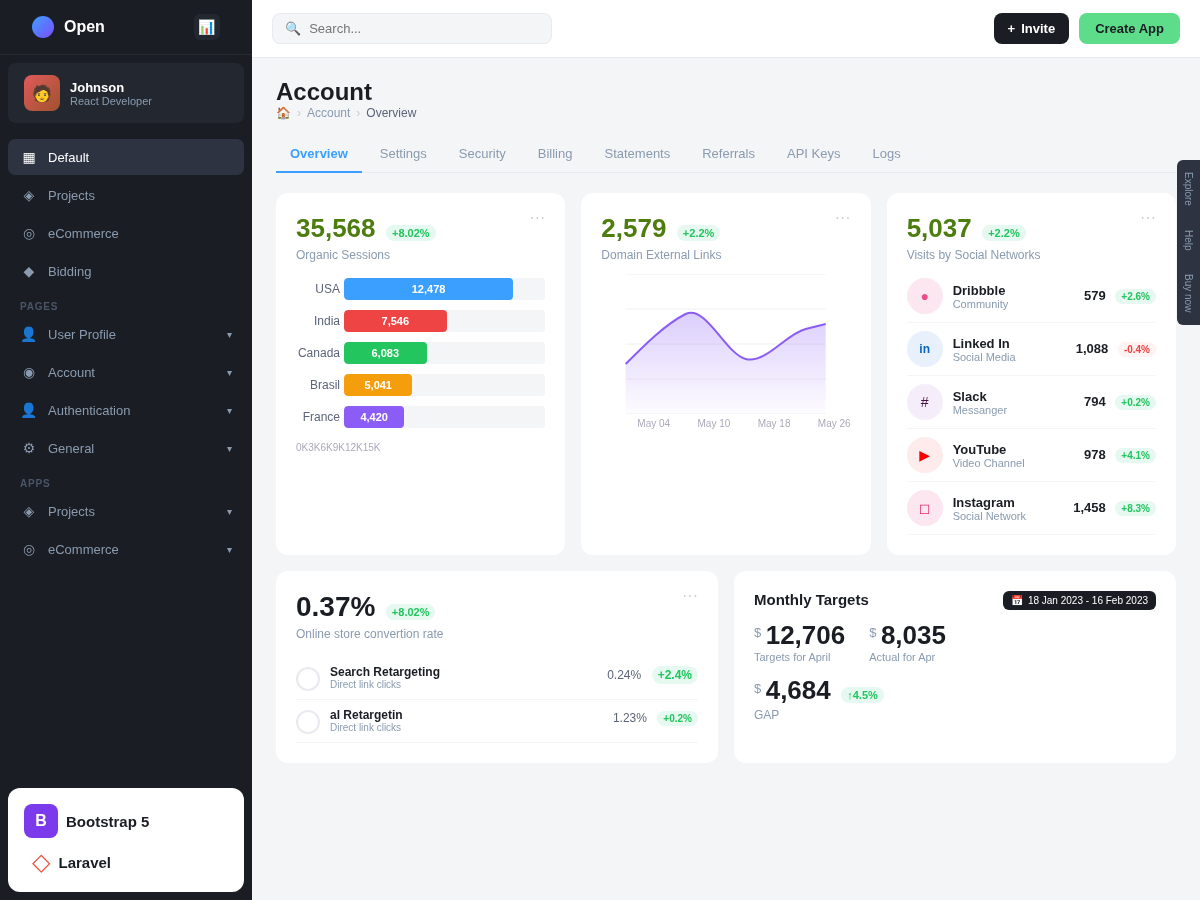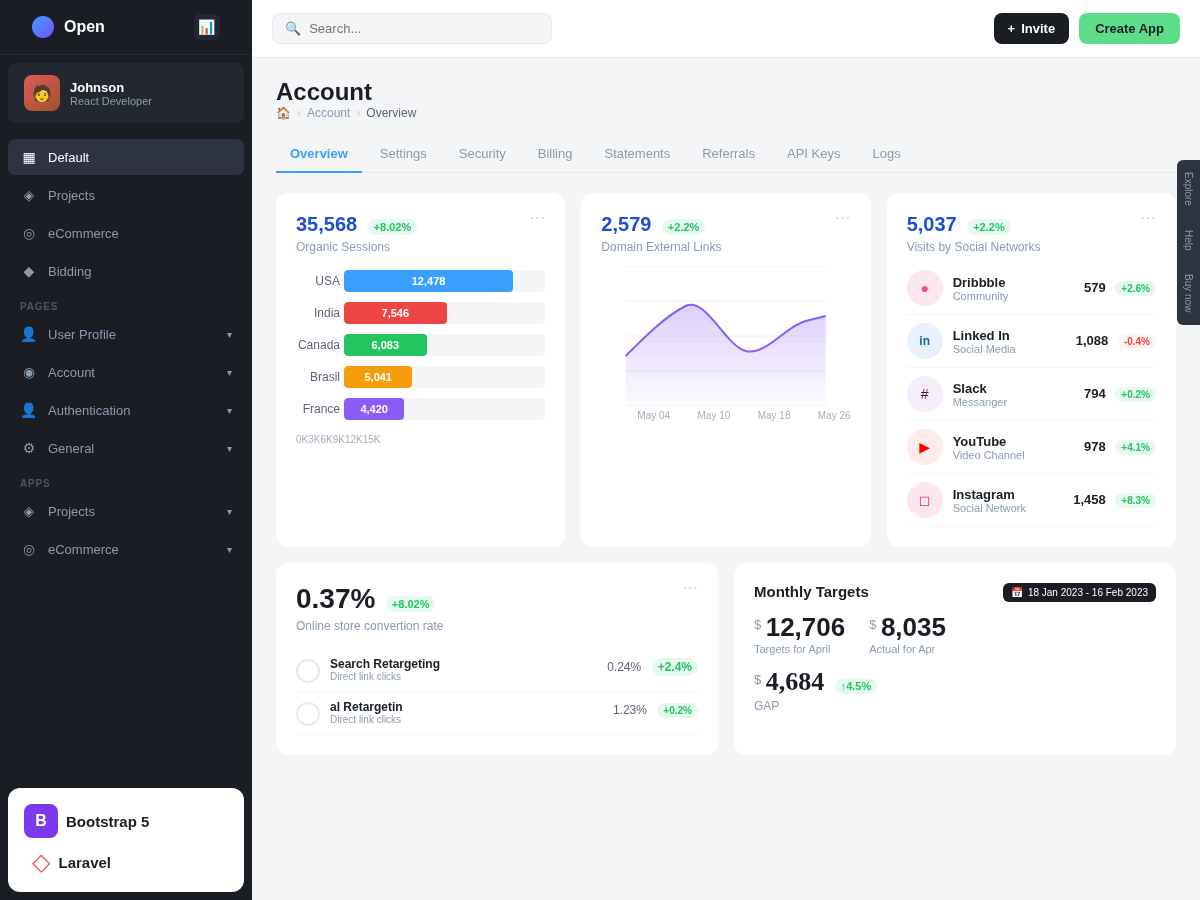--- a/index.html
+++ b/index.html
@@ -54,21 +54,21 @@
 
     
     .tabs { display: flex; gap: 4px; border-bottom: 1px solid #e8eaf0; margin-bottom: 20px; }
     .tab { padding: 10px 14px; font-size: 13px; font-weight: 500; color: #8a9bb0; cursor: pointer; border-bottom: 2px solid transparent; margin-bottom: -1px; }
     .tab.active { color: #3b9fff; border-bottom-color: #3b9fff; font-weight: 600; }
 
     
     .stats-grid { display: grid; grid-template-columns: 1fr 1fr 1fr; gap: 16px; margin-bottom: 16px; }
     .stat-card { background: #fff; border-radius: 12px; padding: 20px; }
 
-    .stat-value { font-size: 20px; font-weight: 800; color: #1d4ed8; }
+    .stat-value { font-size: 26px; font-weight: 800; color: #4d7c0f; }
     .stat-badge { display: inline-flex; align-items: center; gap: 2px; font-size: 11px; font-weight: 700; padding: 2px 6px; border-radius: 20px; margin-left: 6px; }
     .badge-up { background: #e6f9f0; color: #22c55e; }
     .badge-down { background: #fef2f2; color: #ef4444; }
     .stat-label { font-size: 12px; color: #8a9bb0; margin-top: 4px; }
     .more-dots { float: right; color: #ccc; cursor: pointer; font-size: 16px; margin-top: -4px; }
 
     
     .bar-chart { margin-top: 16px; }
     .bar-row { display: flex; align-items: center; gap: 4px; margin-bottom: 10px; }
     .bar-country { font-size: 12px; color: #5b6478; width: 44px; text-align: right; flex-shrink: 0; }
@@ -98,21 +98,21 @@
     .conv-label { font-size: 12px; color: #8a9bb0; margin-top: 4px; }
 
     .monthly-title { font-size: 15px; font-weight: 700; color: #1a1d23; margin-bottom: 12px; }
     .monthly-values { display: flex; gap: 24px; }
     .monthly-val { }
     .monthly-val .dollar { font-size: 13px; color: #8a9bb0; vertical-align: top; line-height: 2; }
     .monthly-val .amount { font-size: 26px; font-weight: 800; color: #1a1d23; }
     .monthly-val .sublabel { font-size: 11px; color: #8a9bb0; }
 
     .gap-section { background: #fff; border-radius: 12px; padding: 20px; position: relative; }
-    .gap-stat { font-size: 26px; font-weight: 800; color: #1a1d23; font-family: Liberation Serif, serif; }
+    .gap-stat { font-size: 26px; font-weight: 800; color: #1a1d23; }
   </style>
 </head>
 <body>
 
 <div class="sidebar">
 
   <div class="sidebar-logo">
     <div class="logo-dot"></div>
     <span class="logo-text">Open</span>
     <div class="logo-icon">📊</div>

